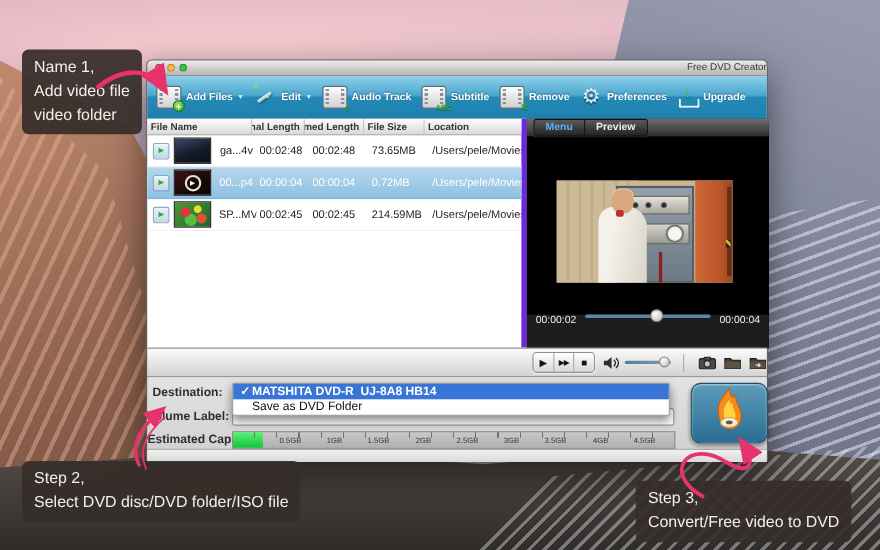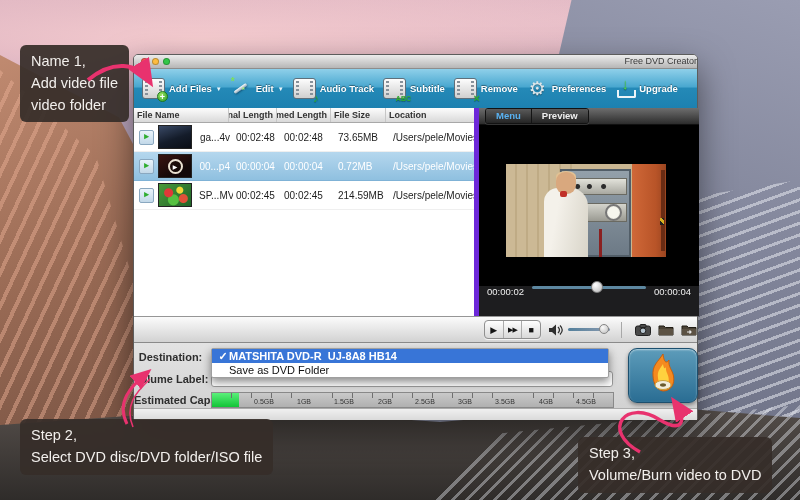--- a/index.html
+++ b/index.html
@@ -429,21 +429,21 @@
   <div>Name 1,</div>
   <div>Add video file</div>
   <div>video folder</div>
 </div>
 <div class="callout" id="c2">
   <div>Step 2,</div>
   <div>Select DVD disc/DVD folder/ISO file</div>
 </div>
 <div class="callout" id="c3">
   <div>Step 3,</div>
-  <div>Volume/Burn video to DVD</div>
+  <div>Convert/Free video to DVD</div>
 </div>
 
 <svg id="arrows" width="800" height="500">
   <defs>
     <marker id="ah" markerWidth="8" markerHeight="8" refX="5.5" refY="3" orient="auto">
       <path d="M0 0 L7 3 L0 6 Z" fill="#e8326e"></path>
     </marker>
   </defs>
   <path d="M88 80 C112 60 138 62 150 82" stroke="#e8326e" stroke-width="4" fill="none" marker-end="url(#ah)"></path>
   <path d="M127 424 C116 402 130 387 148 372" stroke="#e8326e" stroke-width="3" fill="none" marker-end="url(#ah)"></path>

